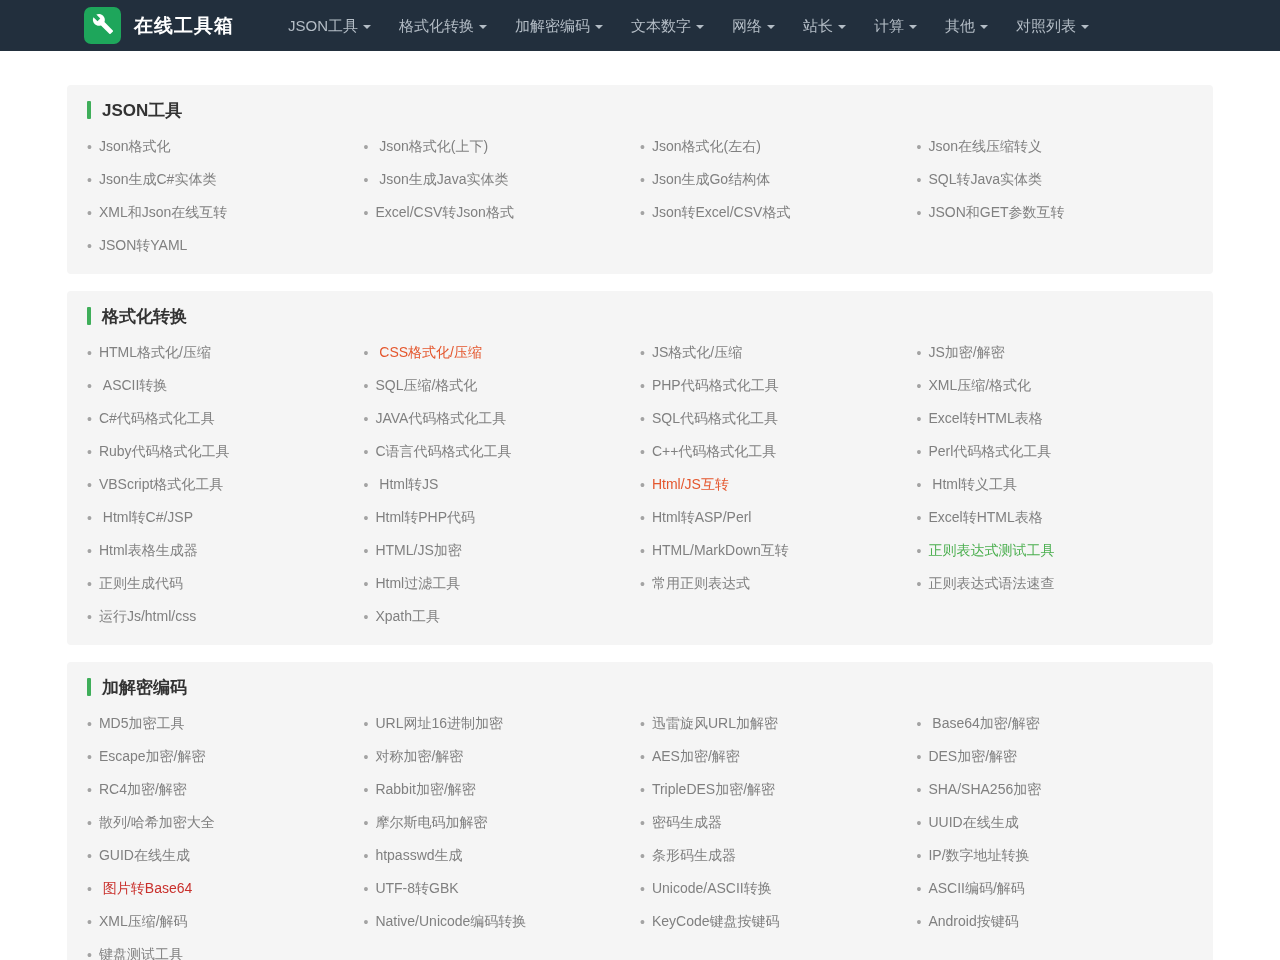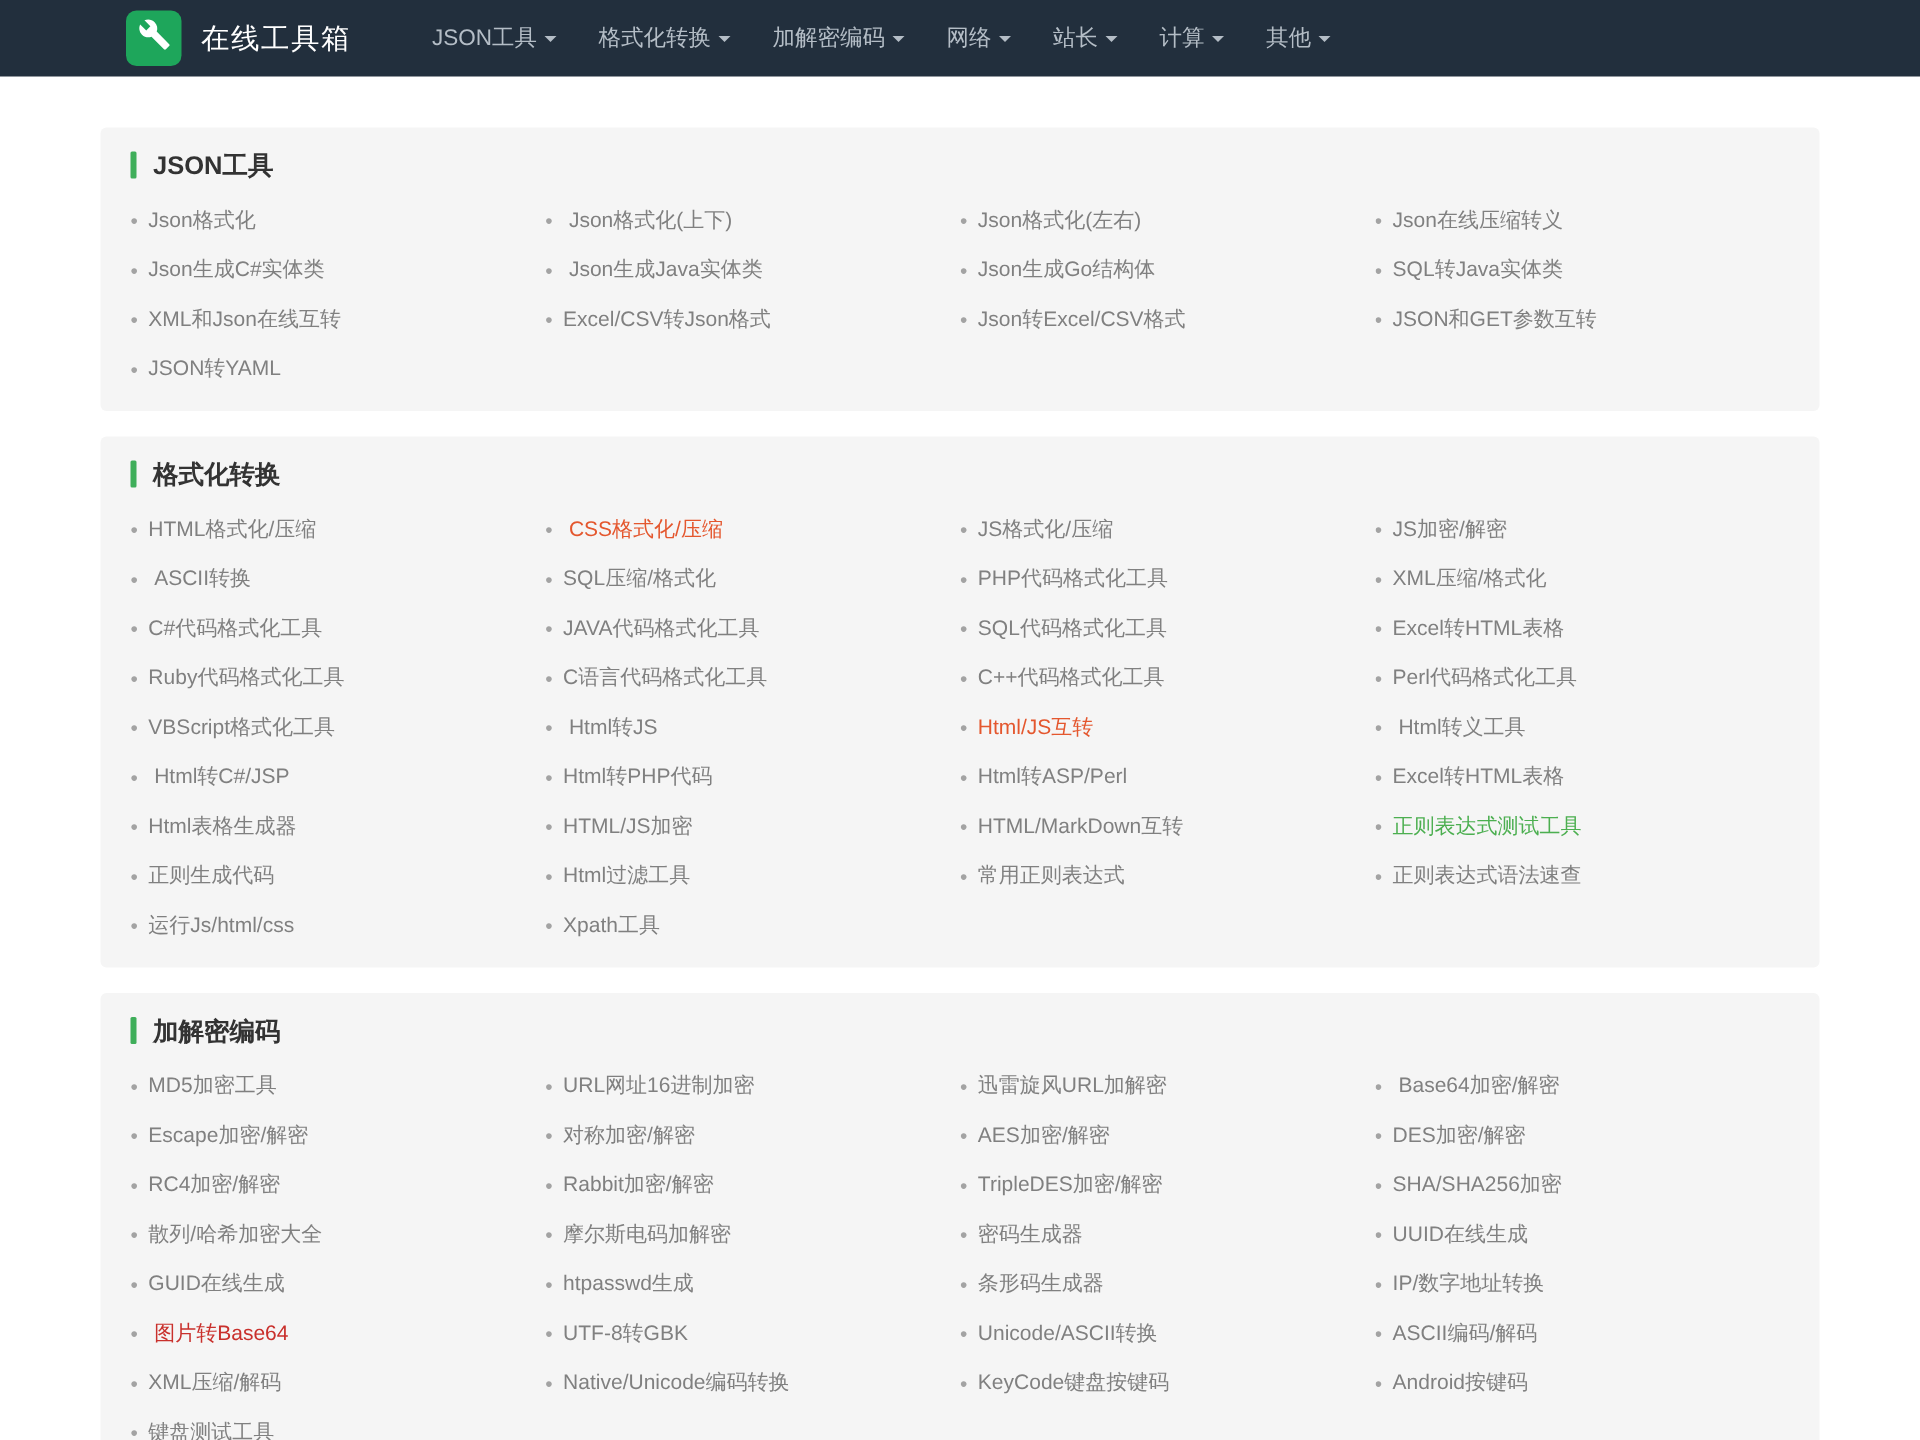--- a/index.html
+++ b/index.html
@@ -6,21 +6,21 @@
   html, body { margin: 0; padding: 0; background: #ffffff;
     font-family: "Liberation Sans", "DejaVu Sans", sans-serif; }
 
   
   .navbar { height: 51px; background: #222f3d; display: flex;
     align-items: center; padding-left: 84px; }
   .logo { width: 37px; height: 37px; border-radius: 7px; background: #1ea65b;
     display: flex; align-items: center; justify-content: center; flex: none;
     cursor: pointer; }
   .logo svg { width: 22px; height: 22px; }
-  .brand { color: #ffffff; font-size: 19px; font-weight: normal;
+  .brand { color: #ffffff; font-size: 19px; font-weight: bold;
     margin-left: 13px; letter-spacing: 1px; white-space: nowrap; }
   .nav-menu { display: flex; margin-left: 40px; }
   .nav-item { color: #b4bdc6; font-size: 15px; padding: 0 14px; height: 51px;
     line-height: 51px; text-decoration: none; white-space: nowrap;
     cursor: pointer; }
   .caret { display: inline-block; width: 0; height: 0; margin-left: 5px;
     vertical-align: 2px; border-left: 4px solid transparent;
     border-right: 4px solid transparent; border-top: 4px solid currentColor; }
 
   
@@ -51,29 +51,31 @@
     </span>
   </div>
   <div class="brand">在线工具箱</div>
   <nav class="nav-menu">
   <a class="nav-item"><span class="nav-label">JSON工具</span><span class="caret"></span></a>
 
   <a class="nav-item"><span class="nav-label">格式化转换</span><span class="caret"></span></a>
 
   <a class="nav-item"><span class="nav-label">加解密编码</span><span class="caret"></span></a>
 
+  <a class="nav-item"><span class="nav-label">文本数字</span><span class="caret"></span></a>
 
   <a class="nav-item"><span class="nav-label">网络</span><span class="caret"></span></a>
 
   <a class="nav-item"><span class="nav-label">站长</span><span class="caret"></span></a>
 
   <a class="nav-item"><span class="nav-label">计算</span><span class="caret"></span></a>
 
   <a class="nav-item"><span class="nav-label">其他</span><span class="caret"></span></a>
 
+  <a class="nav-item"><span class="nav-label">对照列表</span><span class="caret"></span></a>
 </nav>
 </header>
 
 <main class="container">
   <section class="section">
     <div class="sec-head">
       <span class="bar"></span>
       <h2 class="sec-title">JSON工具</h2>
     </div>
     <div class="grid">

